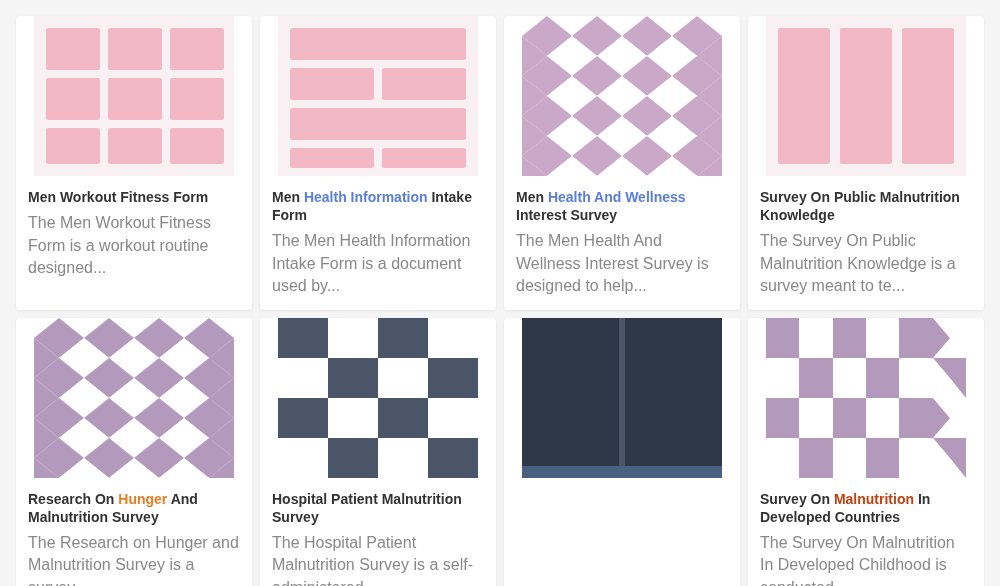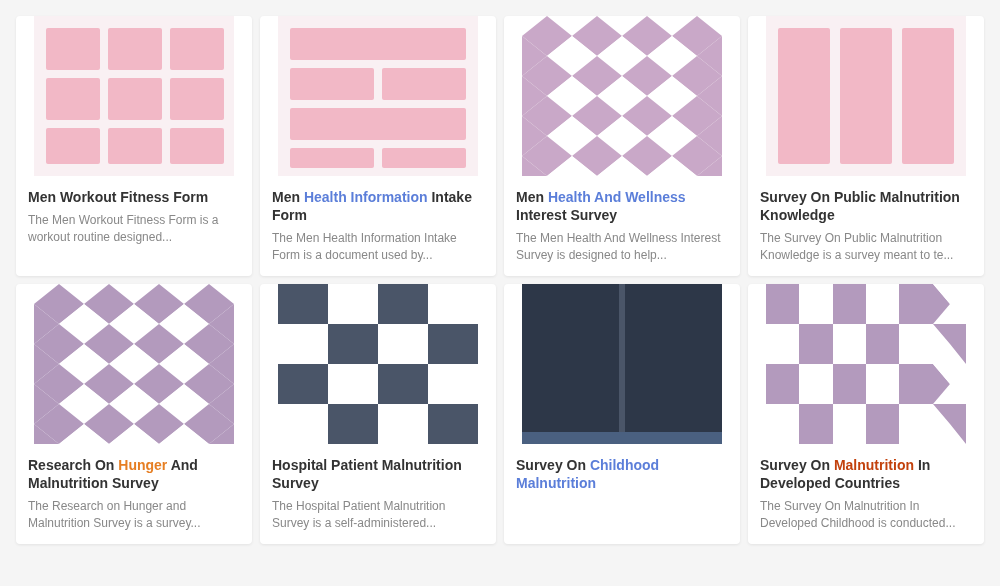--- a/index.html
+++ b/index.html
@@ -33,21 +33,21 @@
       padding: 12px;
     }
     .card-title {
       font-size: 14px;
       font-weight: 600;
       color: #333;
       margin-bottom: 6px;
       line-height: 1.3;
     }
     .card-desc {
-      font-size: 12px;
+      font-size: 16px;
       color: #888;
       line-height: 1.4;
     }
 
     
     .thumb-svg {
       width: 100%;
       height: 100%;
     }
   </style>
@@ -258,23 +258,20 @@
         <rect width="200" height="160" fill="#2d3748"></rect>
 
         <rect x="0" y="0" width="96" height="160" fill="#2d3748"></rect>
         <rect x="104" y="0" width="96" height="160" fill="#2d3748"></rect>
         <rect x="97" y="0" width="6" height="160" fill="#4a5568"></rect>
 
         <rect x="0" y="148" width="200" height="12" fill="#4a6080"></rect>
       </svg>
     </div>
     <div class="card-body">
-      <div class="card-title">
-        Survey On <span style="color:#5b7ed9">Childhood Malnutrition</span>
-      </div>
     </div>
   </div>
 
   <div class="card">
     <div class="card-thumbnail">
       <svg class="thumb-svg" viewBox="0 0 200 160" xmlns="http://www.w3.org/2000/svg">
         <rect width="200" height="160" fill="#fff"></rect>
 
         <polygon points="0,0 33,0 50,20 33,40 0,40" fill="#b39abd"></polygon>
         <polygon points="33,0 67,0 84,20 67,40 33,40" fill="#fff"></polygon>

